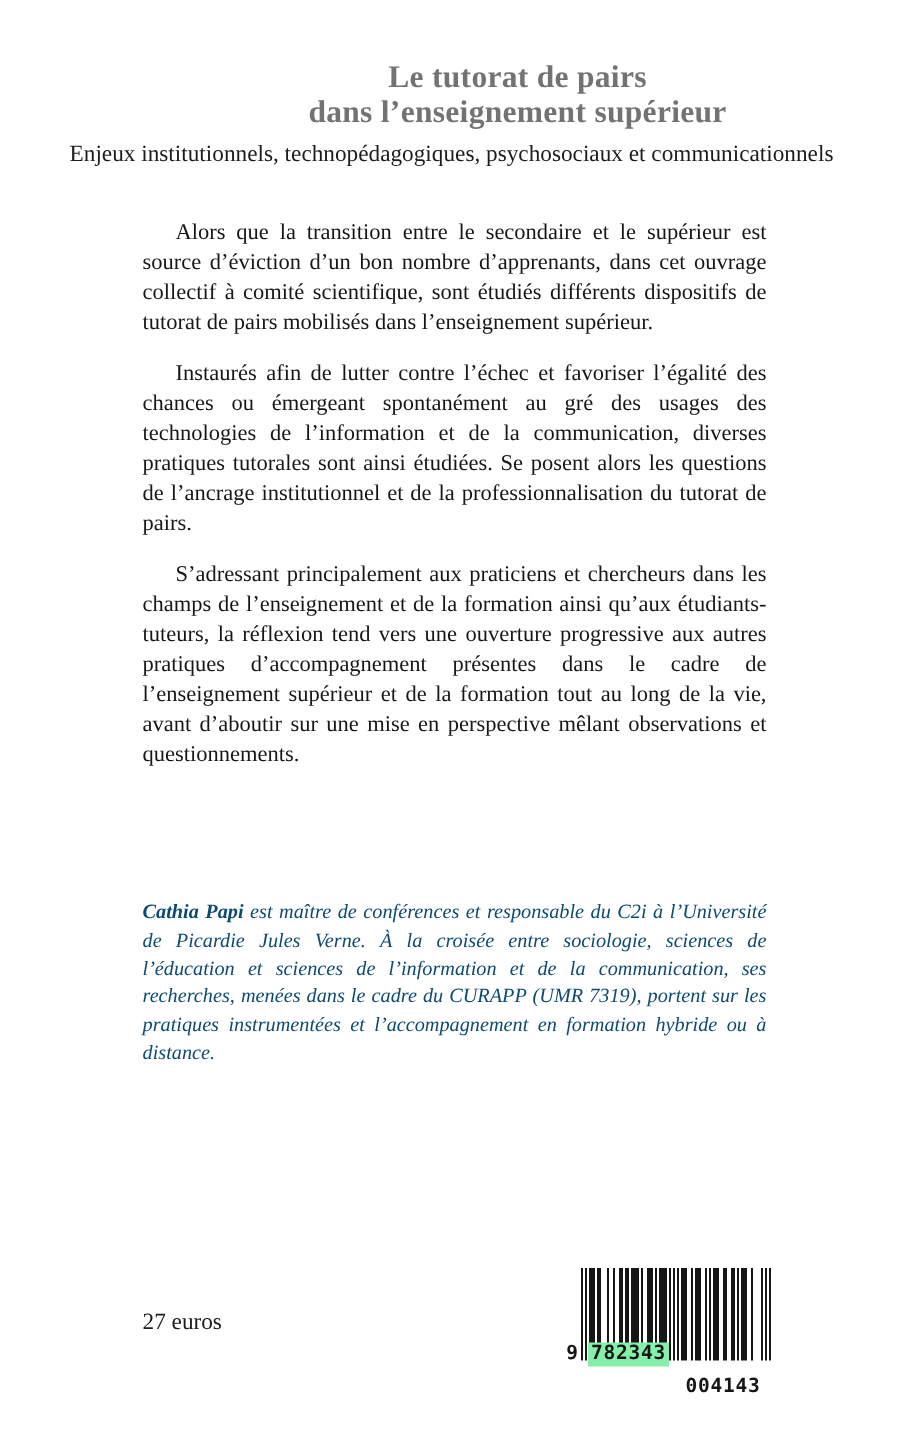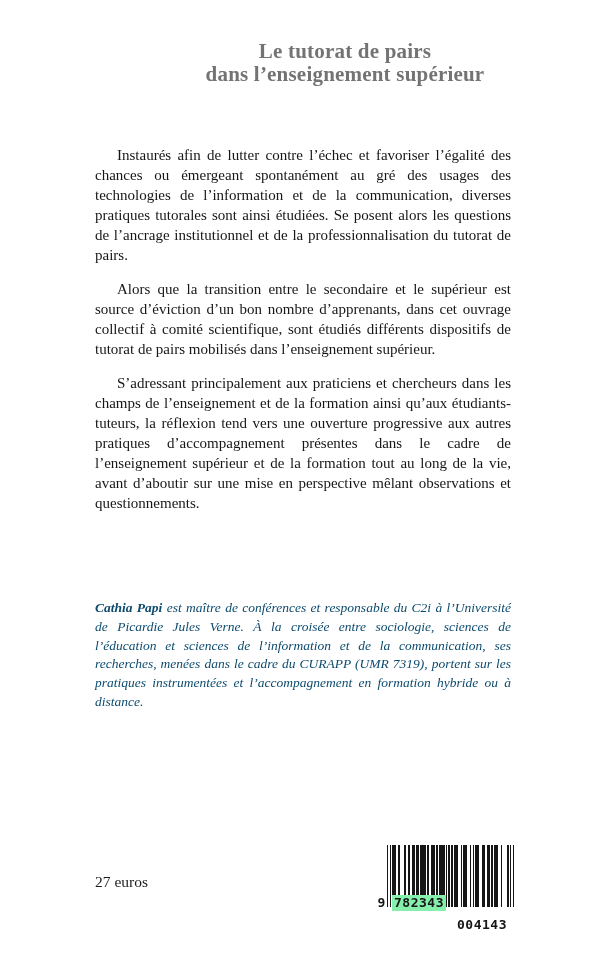--- a/index.html
+++ b/index.html
@@ -125,24 +125,25 @@
 </head>
 <body>
 
 <div class="page">
 
   <div class="title-block" style="color: #737373; padding-left: 44px;">
     <div>Le tutorat de pairs</div>
     <div>dans l’enseignement supérieur</div>
   </div>
 
+  <div class="subtitle">Enjeux institutionnels, technopédagogiques, psychosociaux et communicationnels</div>
 
   <div class="body-col">
+    <p>Alors que la transition entre le secondaire et le supérieur est source d’éviction d’un bon nombre d’apprenants, dans cet ouvrage collectif à comité scientifique, sont étudiés différents dispositifs de tutorat de pairs mobilisés dans l’enseignement supérieur.</p>
     <p>Instaurés afin de lutter contre l’échec et favoriser l’égalité des chances ou émergeant spontanément au gré des usages des technologies de l’information et de la communication, diverses pratiques tutorales sont ainsi étudiées. Se posent alors les questions de l’ancrage institutionnel et de la professionnalisation du tutorat de pairs.</p>
-    <p>Alors que la transition entre le secondaire et le supérieur est source d’éviction d’un bon nombre d’apprenants, dans cet ouvrage collectif à comité scientifique, sont étudiés différents dispositifs de tutorat de pairs mobilisés dans l’enseignement supérieur.</p>
     <p>S’adressant principalement aux praticiens et chercheurs dans les champs de l’enseignement et de la formation ainsi qu’aux étudiants-tuteurs, la réflexion tend vers une ouverture progressive aux autres pratiques d’accompagnement présentes dans le cadre de l’enseignement supérieur et de la formation tout au long de la vie, avant d’aboutir sur une mise en perspective mêlant observations et questionnements.</p>
   </div>
 
   <div class="bio"><span class="bio-name">Cathia Papi</span><span> est maître de conférences et responsable du C2i à l’Université de Picardie Jules Verne. À la croisée entre sociologie, sciences de l’éducation et sciences de l’information et de la communication, ses recherches, menées dans le cadre du CURAPP (UMR 7319), portent sur les pratiques instrumentées et l’accompagnement en formation hybride ou à distance.</span></div>
 
   <div class="isbn-block">
     <p class="price-line">27 euros</p>
   </div>
 
   <div class="barcode">

